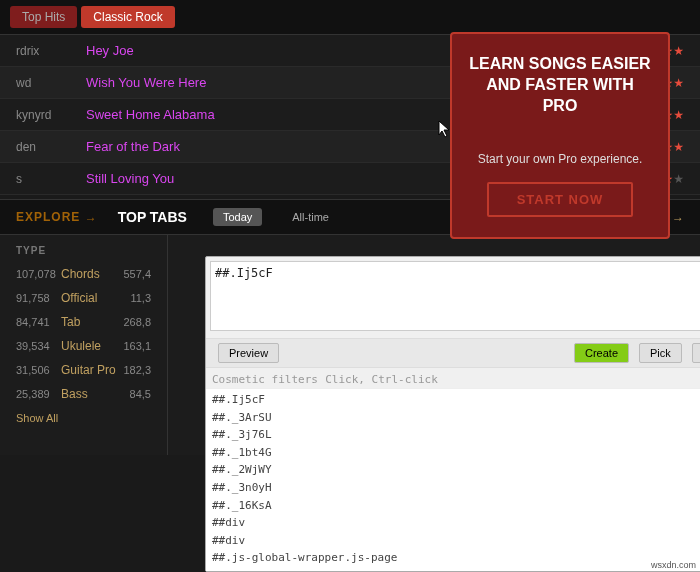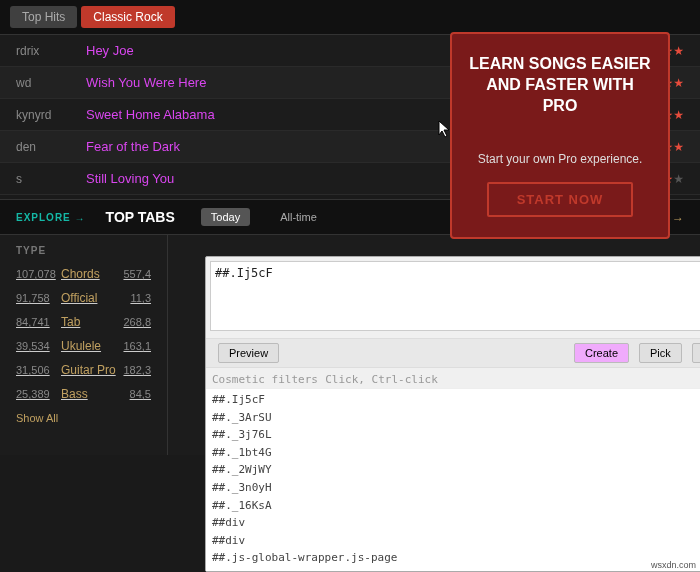--- a/index.html
+++ b/index.html
@@ -27,21 +27,21 @@
       border-radius: 3px;
       font-size: 12px;
       cursor: pointer;
       border: none;
     }
     .tab-btn.active {
       background: #c0392b;
       color: #fff;
     }
     .tab-btn.inactive {
-      background: #404040;
+      background: #7f1d1d;
       color: #aaa;
     }
 
     
     .songs-area {
       background: #1c1c1c;
       padding: 0;
     }
     .song-row {
       display: flex;
@@ -122,22 +122,22 @@
       background: #111;
       display: flex;
       align-items: center;
       padding: 8px 16px;
       border-top: 1px solid #333;
       border-bottom: 1px solid #333;
       gap: 20px;
       margin-top: 4px;
     }
     .explore-link {
-      color: #14b8a6;
-      font-size: 10px;
+      color: #a16207;
+      font-size: 12px;
       text-decoration: none;
       font-weight: bold;
       letter-spacing: 1px;
     }
     .top-tabs-label {
       color: #fff;
       font-weight: bold;
       font-size: 14px;
       margin-right: 6px;
     }
@@ -181,21 +181,20 @@
       font-size: 10px;
       font-weight: bold;
       letter-spacing: 1px;
       padding: 0 16px 6px;
     }
     .type-row {
       display: flex;
       align-items: center;
       padding: 5px 16px;
       font-size: 12px;
-      text-decoration: underline;
     }
     .type-num {
       color: #888;
       font-size: 11px;
       width: 45px;
       flex-shrink: 0;
     }
     .type-link {
       color: #c0a060;
       text-decoration: none;
@@ -261,21 +260,21 @@
     .popup-btn {
       padding: 3px 10px;
       font-size: 11px;
       border: 1px solid #bbb;
       background: #e0e0e0;
       cursor: pointer;
       border-radius: 2px;
       margin-left: 6px;
     }
     .popup-btn.create {
-      background: #f0abfc;
+      background: #84cc16;
       margin-left: auto;
     }
     .popup-filters-label {
       font-size: 12px;
       padding: 4px 6px 2px;
       color: #333;
       background: #f0f0f0;
       border-top: 1px solid #ddd;
     }
     .popup-filters-label span {

